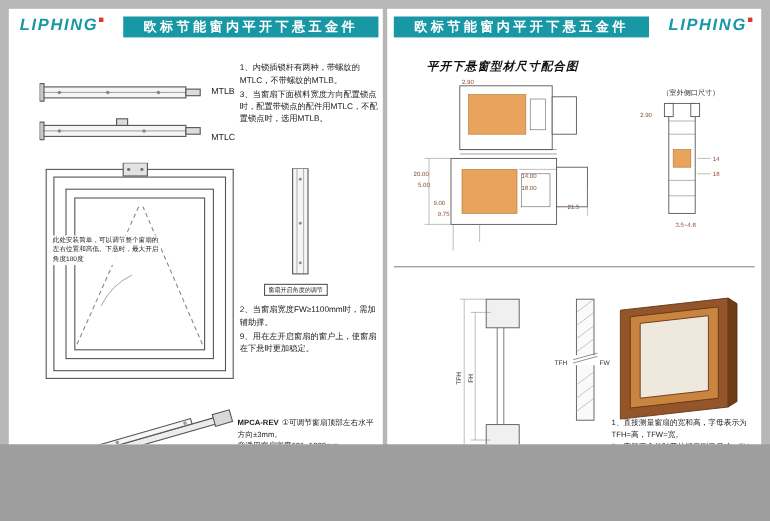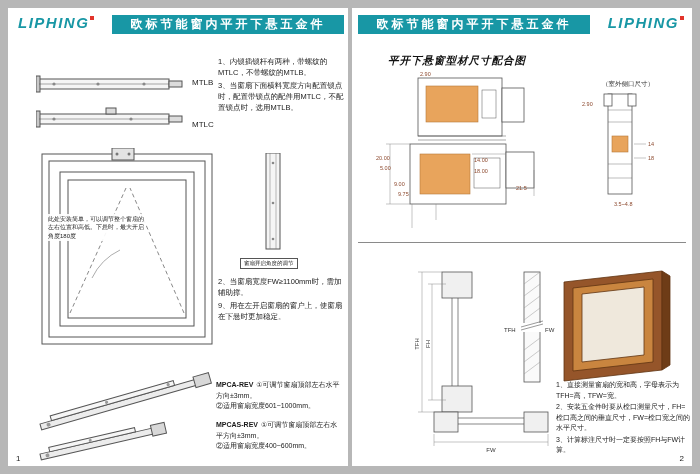--- a/index.html
+++ b/index.html
@@ -1,18 +1,18 @@
 <!DOCTYPE html>
 <html><head>
 <meta charset="utf-8">
 <style>
   * { margin:0; padding:0; box-sizing:border-box; }
   html,body { background:#9e9e9e; }
   body { font-family:"Liberation Sans", sans-serif; }
-  .canvas { position:relative; width:700px; height:474px; background:#b7b7b7; overflow:hidden; }
+  .canvas { position:relative; width:700px; height:404px; background:#b7b7b7; overflow:hidden; }
   .page { position:absolute; top:8px; width:340px; height:458px; background:#ffffff; }
   .page-1 { left:8px; }
   .page-2 { left:352px; }
 
   .logo { position:absolute; font-weight:bold; font-style:italic; font-size:15px;
           letter-spacing:1.5px; color:#1897a5; }
   .logo .reddot { display:inline-block; width:4px; height:4px; background:#e2342b;
           vertical-align:top; margin-left:1px; margin-top:2px; }
   .titlebar { position:absolute; background:#1897a5; color:#fff; font-weight:bold;
           font-size:12px; letter-spacing:3px; text-align:center; height:19px; line-height:19px; }

